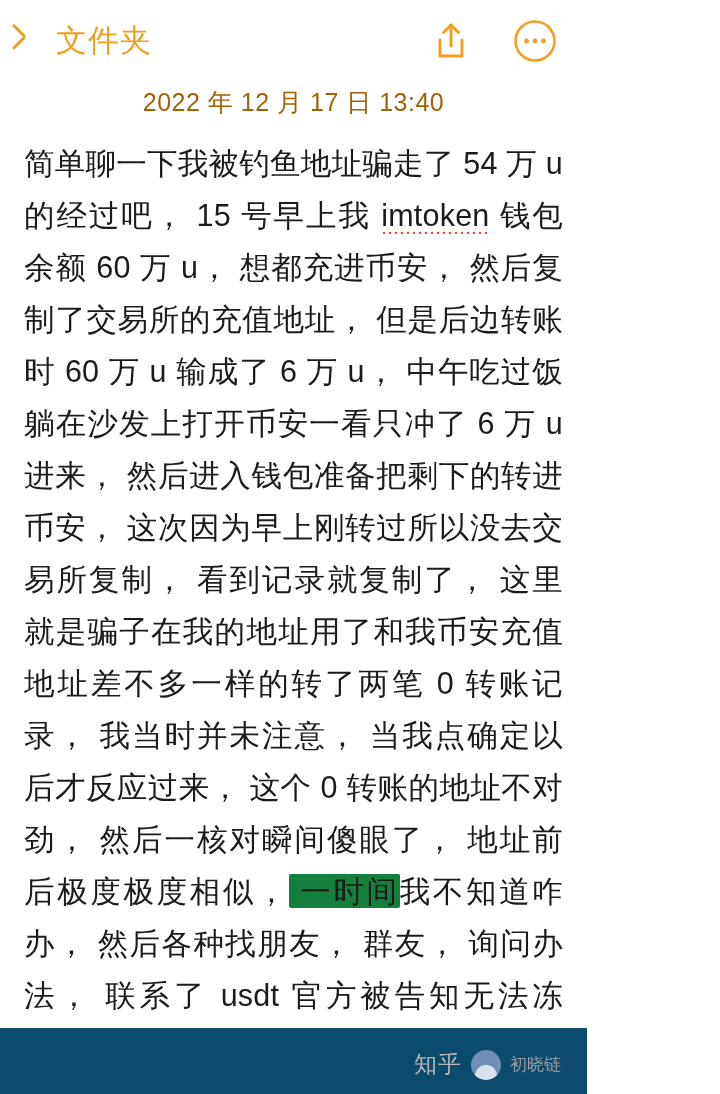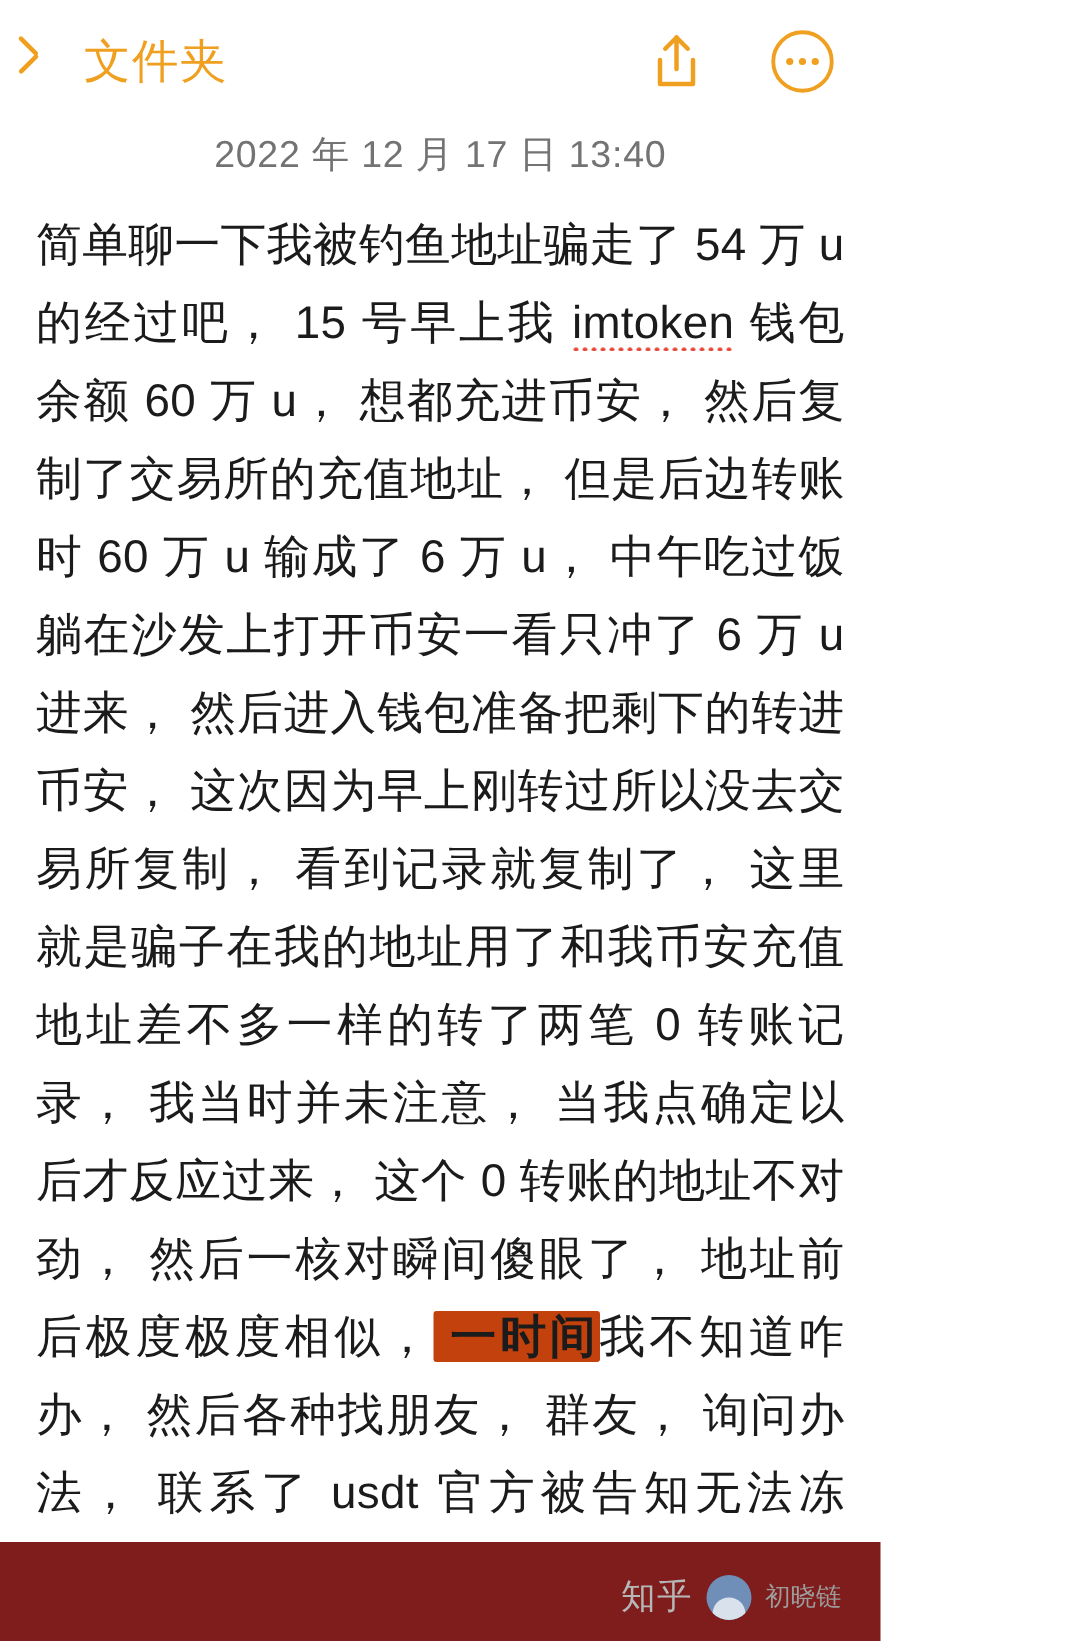--- a/index.html
+++ b/index.html
@@ -75,21 +75,21 @@
   .icon-btn svg { display: block; }
 
   
   .date-row {
     flex: 0 0 auto;
     text-align: center;
     padding: 4px 0 18px 0;
   }
   .date-text {
     font-size: 25px;
-    color: #737373;
+    color: #a16207;
     letter-spacing: 0.5px;
   }
 
   
   .body-wrap {
     flex: 1 1 auto;
     padding: 0 24px;
     overflow: hidden;
     position: relative;
   }
@@ -116,30 +116,29 @@
     right: 0;
     bottom: -2px;
     height: 3px;
     background-image: radial-gradient(circle, #e8493a 1.4px, rgba(0,0,0,0) 1.6px);
     background-size: 6px 4px;
     background-repeat: repeat-x;
     background-position: 0 0;
   }
   
   .mark-faint {
-    background: #c2410c;
+    background: #15803d;
     border-radius: 2px;
-    font-weight: bold;
   }
 
   
   .footer {
     flex: 0 0 66px;
     position: relative;
-    background: #7f1d1d;
+    background: #0c4a6e;
   }
   .watermark {
     position: absolute;
     right: 26px;
     bottom: 14px;
     display: flex;
     align-items: center;
     gap: 9px;
   }
   .zh-logo {

